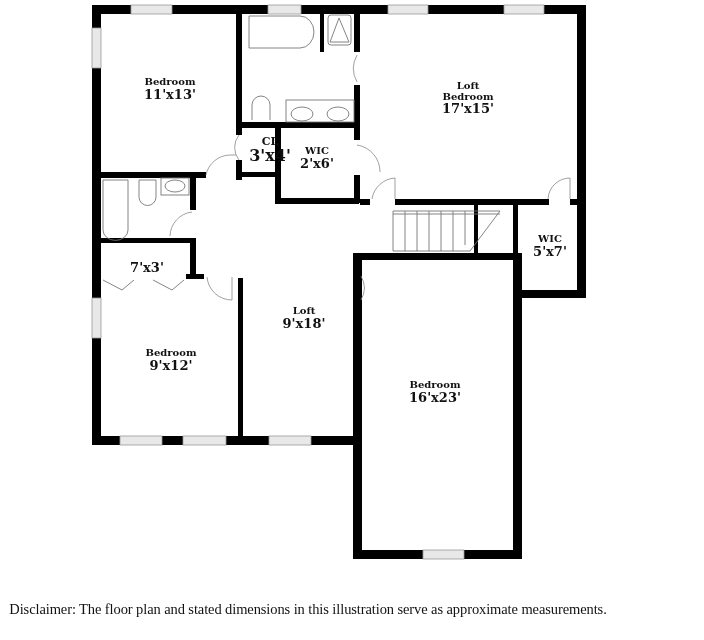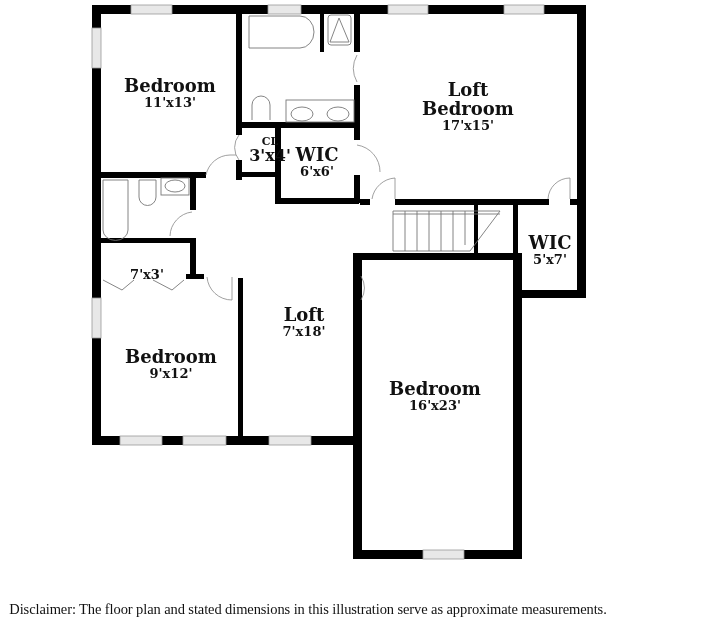--- a/index.html
+++ b/index.html
@@ -8,21 +8,21 @@
     .room-label {
       position: absolute;
       font-family: "DejaVu Serif", "Liberation Serif", serif;
       font-weight: bold;
       color: #111;
       text-align: center;
       line-height: 1.05;
       transform: translateX(-50%);
       white-space: nowrap;
     }
-    .room-label .name { font-size: 18px; display: block; }
+    .room-label .name { font-size: 10px; display: block; }
     .room-label .dim { font-size: 13px; display: block; }
     .room-label.small .name { font-size: 11px; }
     .room-label.small .dim { font-size: 16px; }
     .disclaimer {
       position: absolute;
       left: 0; top: 600px; width: 616px;
       text-align: center;
       font-family: "Liberation Serif", "DejaVu Serif", serif;
       font-size: 14.5px;
       color: #111;
@@ -156,32 +156,32 @@
     <span class="name">Loft</span>
     <span class="name">Bedroom</span>
     <span class="dim">17'x15'</span>
   </div>
   <div class="room-label small" style="left:270px; top:136px;">
     <span class="name">CL</span>
     <span class="dim">3'x4'</span>
   </div>
   <div class="room-label" style="left:317px; top:146px;">
     <span class="name">WIC</span>
-    <span class="dim">6'x6'</span>
+    <span class="dim">2'x6'</span>
   </div>
   <div class="room-label" style="left:550px; top:234px;">
     <span class="name">WIC</span>
     <span class="dim">5'x7'</span>
   </div>
-  <div class="room-label" style="left:147px; top:268px;text-align:right;">
+  <div class="room-label" style="left:147px; top:261px;text-align:right;">
     <span class="dim">7'x3'</span>
   </div>
   <div class="room-label" style="left:304px; top:306px;">
     <span class="name">Loft</span>
-    <span class="dim">7'x18'</span>
+    <span class="dim">9'x18'</span>
   </div>
   <div class="room-label" style="left:171px; top:348px;">
     <span class="name">Bedroom</span>
     <span class="dim">9'x12'</span>
   </div>
   <div class="room-label" style="left:435px; top:380px;">
     <span class="name">Bedroom</span>
     <span class="dim">16'x23'</span>
   </div>
 </div>

